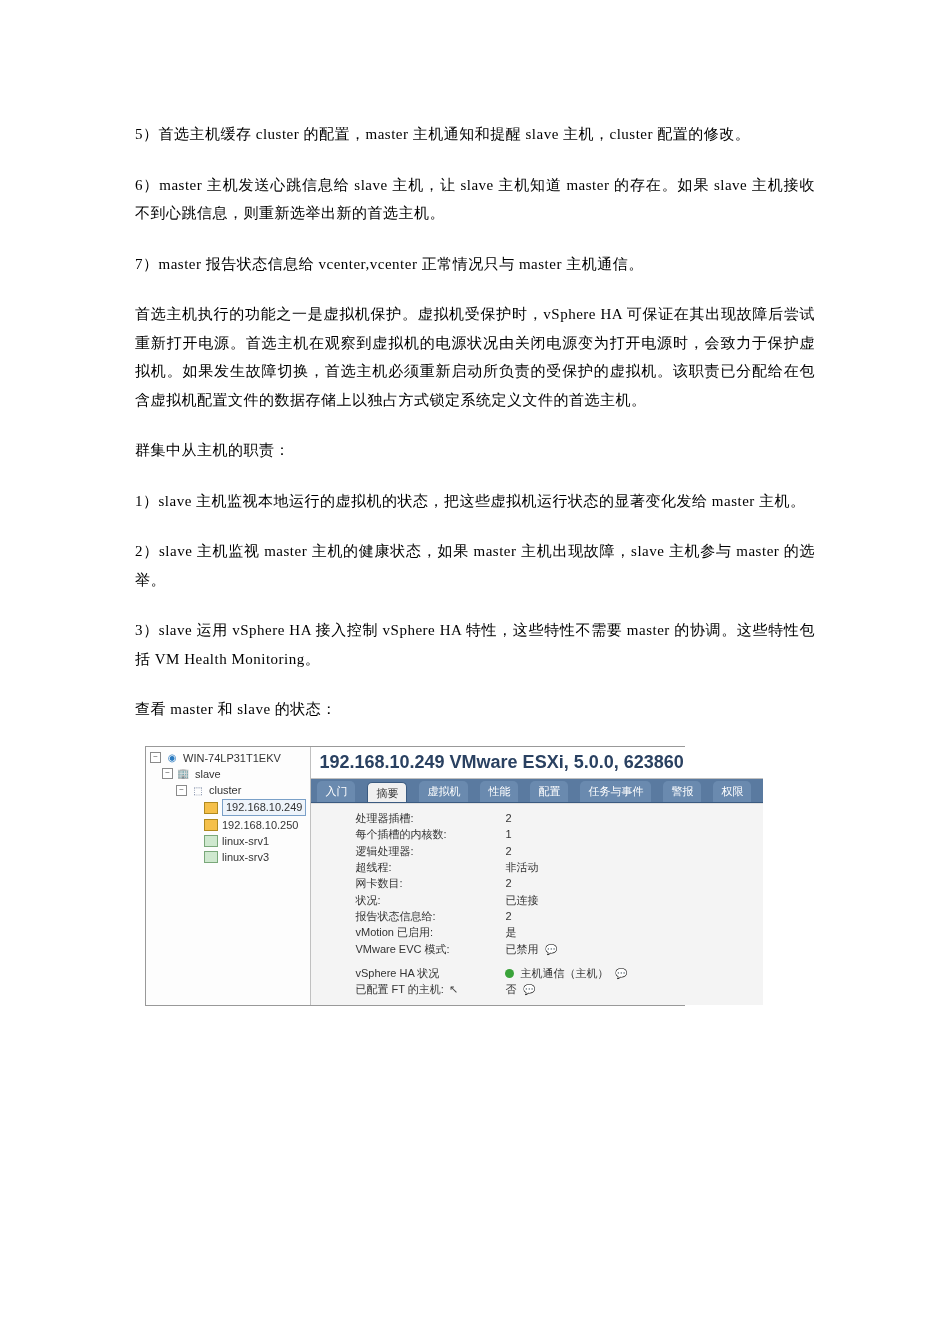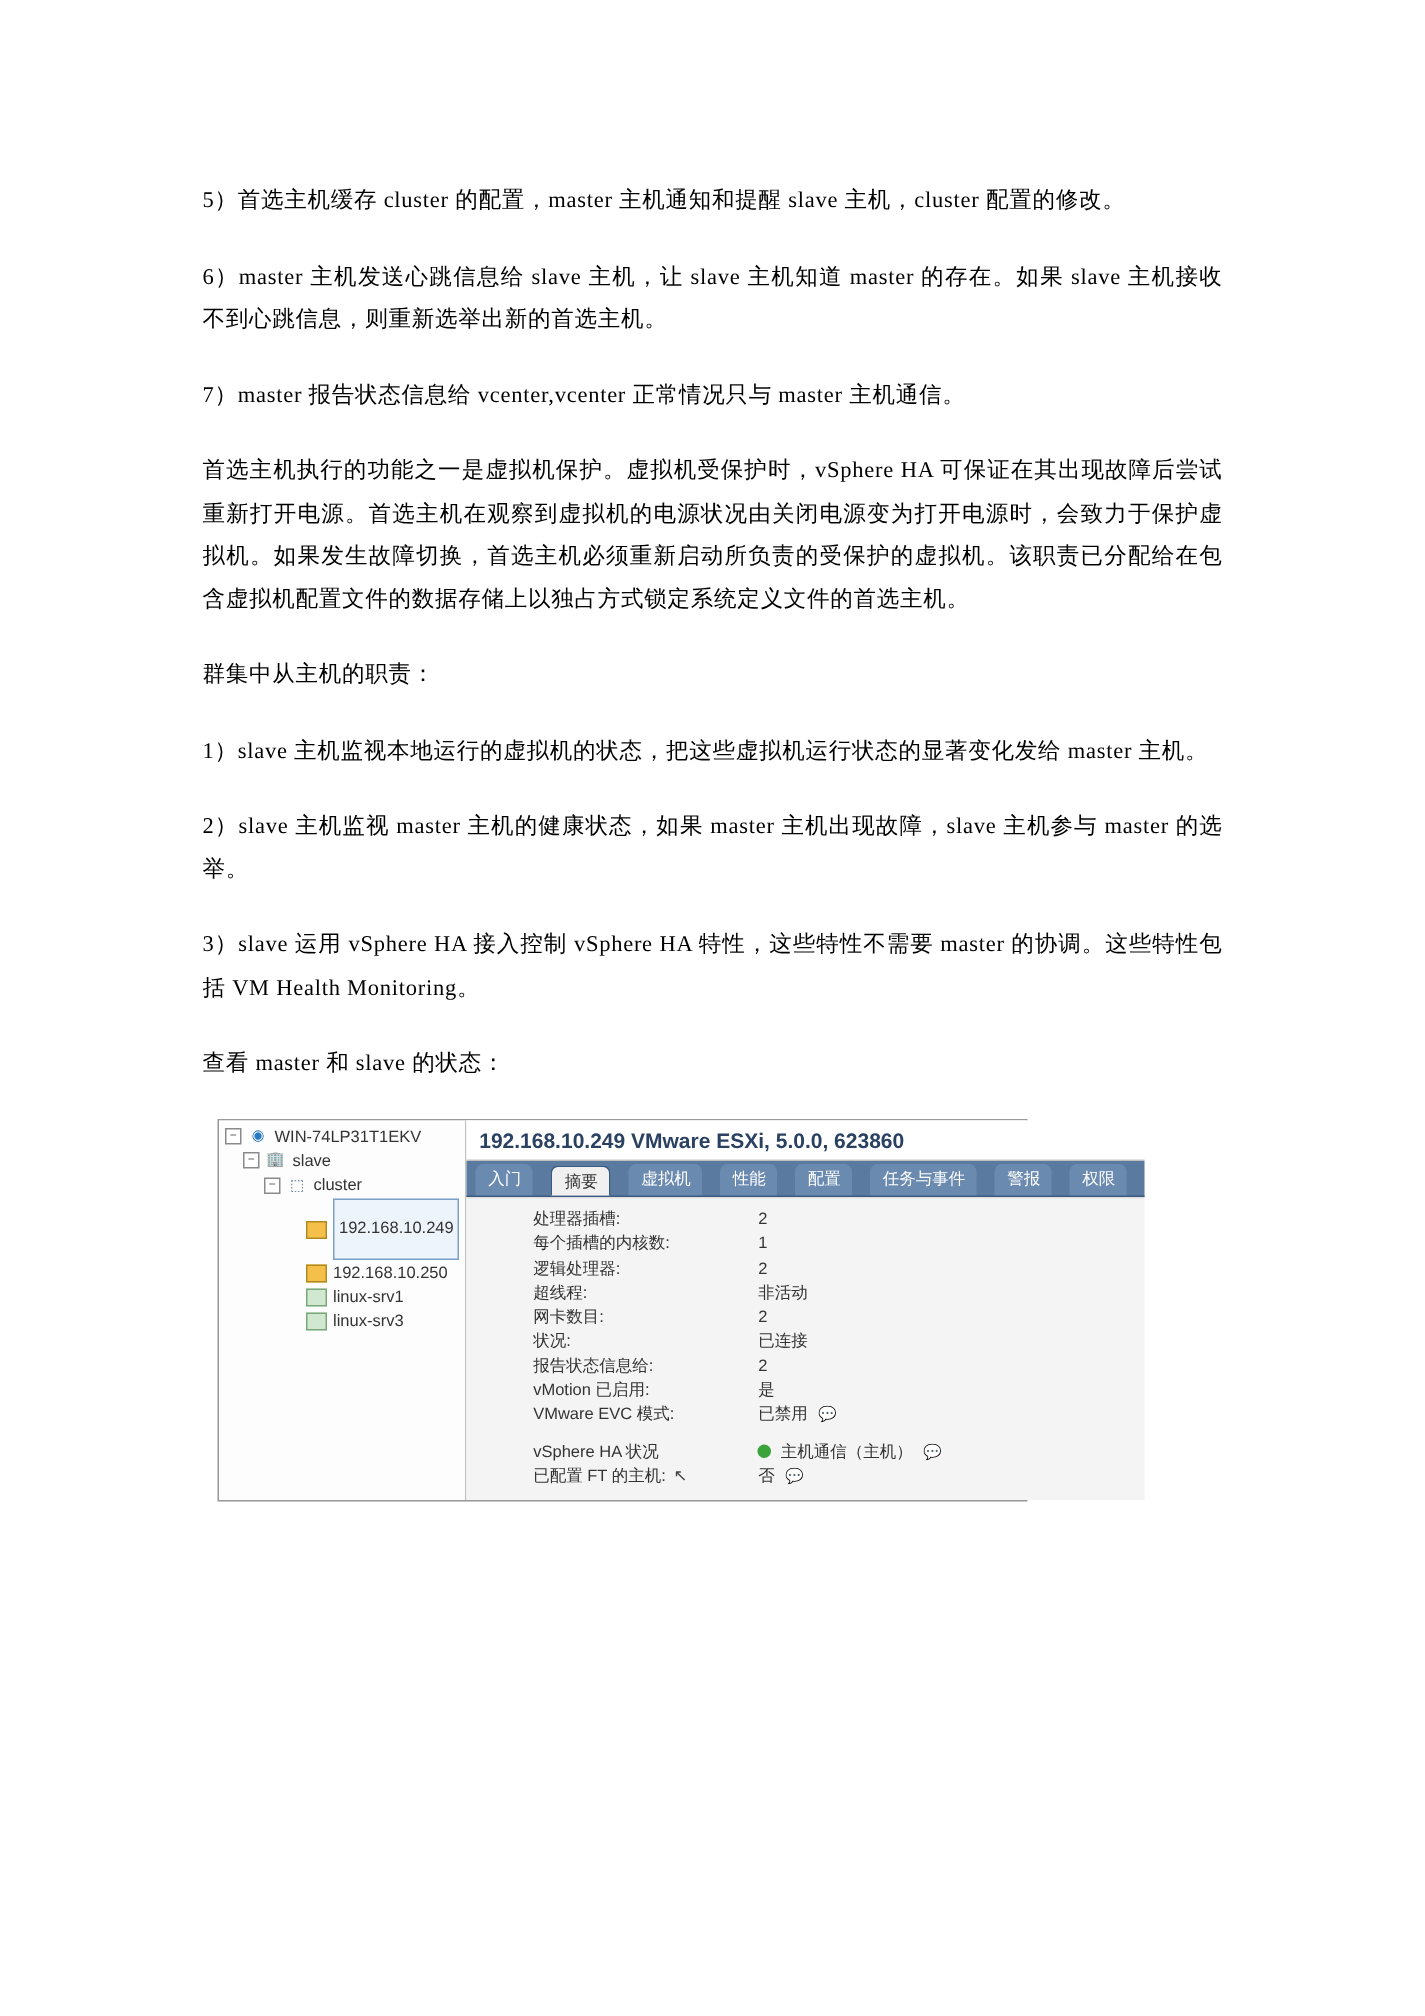--- a/index.html
+++ b/index.html
@@ -68,35 +68,35 @@
     font-size: 10px;
   }
   .ic-globe { color: #2a7ac0; }
   .ic-dc { color: #5a6b8c; }
   .ic-cluster { color: #5a6b8c; }
   .ic-host { background: #f5c04a; border: 1px solid #b08a20; width: 12px; height: 10px; }
   .ic-vm { background: #cfe8cf; border: 1px solid #7aa87a; width: 12px; height: 10px; }
   .tree-sel {
     border: 1px solid #7aa0c8;
     background: #eef4fb;
-    padding: 12px 3px;
+    padding: 0 3px;
   }
   .right-pane {
     flex: 1;
     background: #f9f9f9;
     display: flex;
     flex-direction: column;
   }
   .title-bar {
     background: #ffffff;
     border-bottom: 1px solid #c0c0c0;
     padding: 4px 8px;
     font-weight: bold;
     color: #2a4161;
-    font-size: 14px;
+    font-size: 18px;
   }
   .tab-strip {
     display: flex;
     background: #5a7aa0;
     padding: 2px 0 0 6px;
     font-size: 11px;
     color: #fff;
     border-bottom: 1px solid #3a5a80;
     overflow: hidden;
   }

